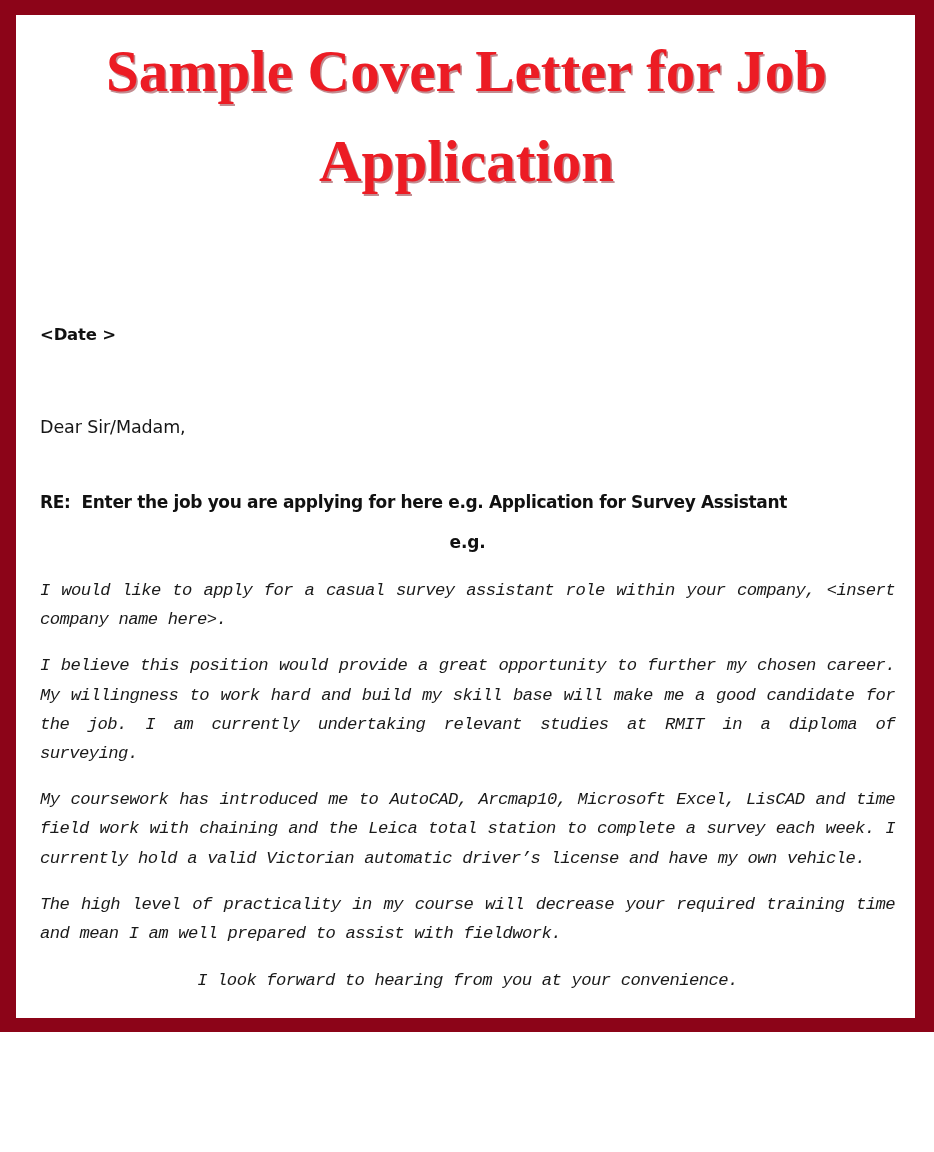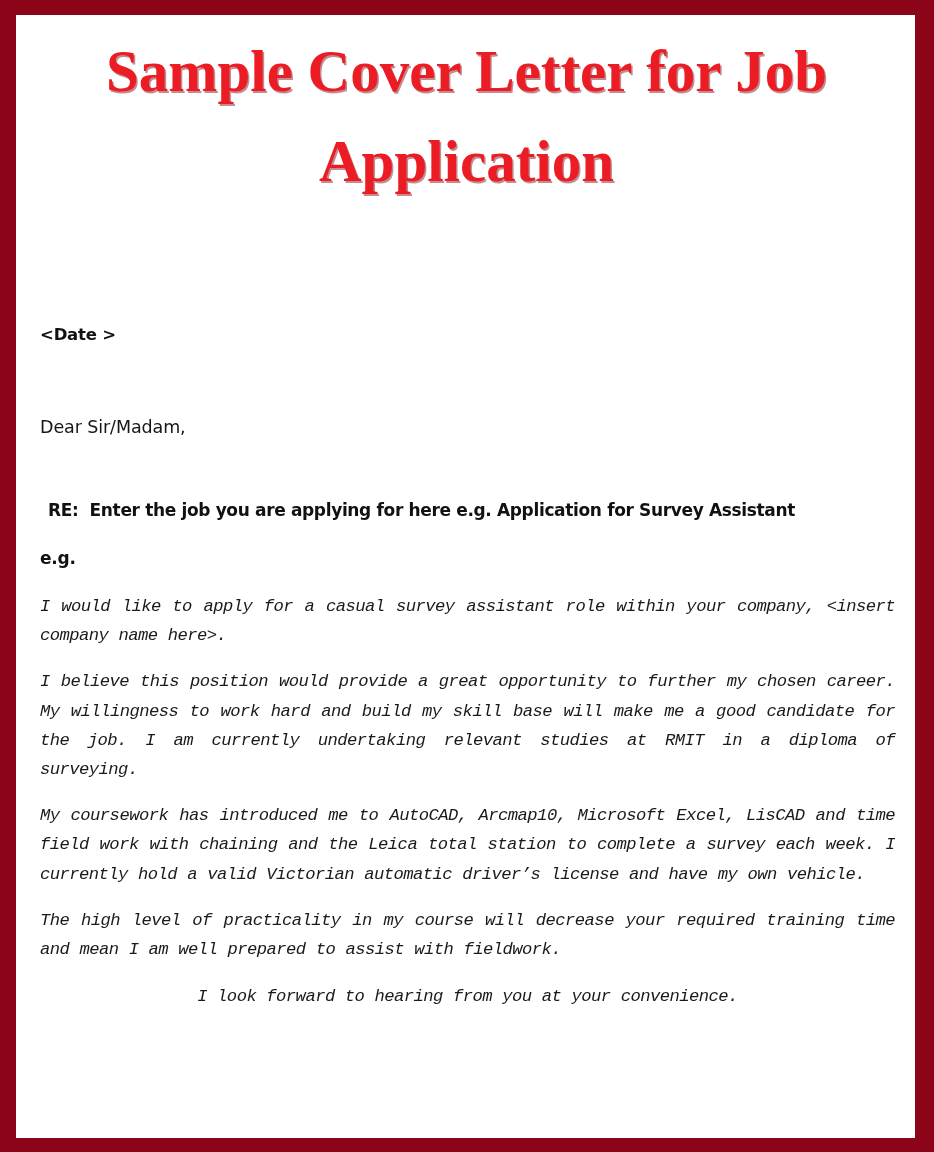--- a/index.html
+++ b/index.html
@@ -4,21 +4,21 @@
 <style>
   html, body {
     margin: 0;
     padding: 0;
     background: #ffffff;
   }
 
   .page {
     position: relative;
     width: 934px;
-    height: 1152px;
+    height: 1032px;
     box-sizing: border-box;
     background: #8C0418;
     overflow: hidden;
     font-family: "Liberation Sans", sans-serif;
   }
 
   
   .sheet {
     position: absolute;
     left: 16px;
@@ -76,34 +76,35 @@
     margin: 0;
     padding-top: 73px;
     letter-spacing: -0.1px;
   }
 
   .line-subject {
     font-family: "DejaVu Sans", "Liberation Sans", sans-serif;
     font-size: 17px;
     font-weight: bold;
     color: #111111;
-    margin: 8px;
+    margin: 0;
     padding-top: 55px;
     white-space: pre;
     letter-spacing: -0.35px;
   }
 
   .line-eg {
     font-family: "DejaVu Sans", "Liberation Sans", sans-serif;
     font-size: 17px;
     font-weight: bold;
     color: #111111;
     margin: 0;
     padding-top: 20px;
     letter-spacing: -0.2px;
+    text-align: center;
   }
 
   .para {
     font-family: Liberation Mono, monospace;
     font-style: italic;
     font-size: 17.2px;
     line-height: 29.2px;
     color: #1a1a1a;
     text-align: justify;
     text-justify: inter-word;

